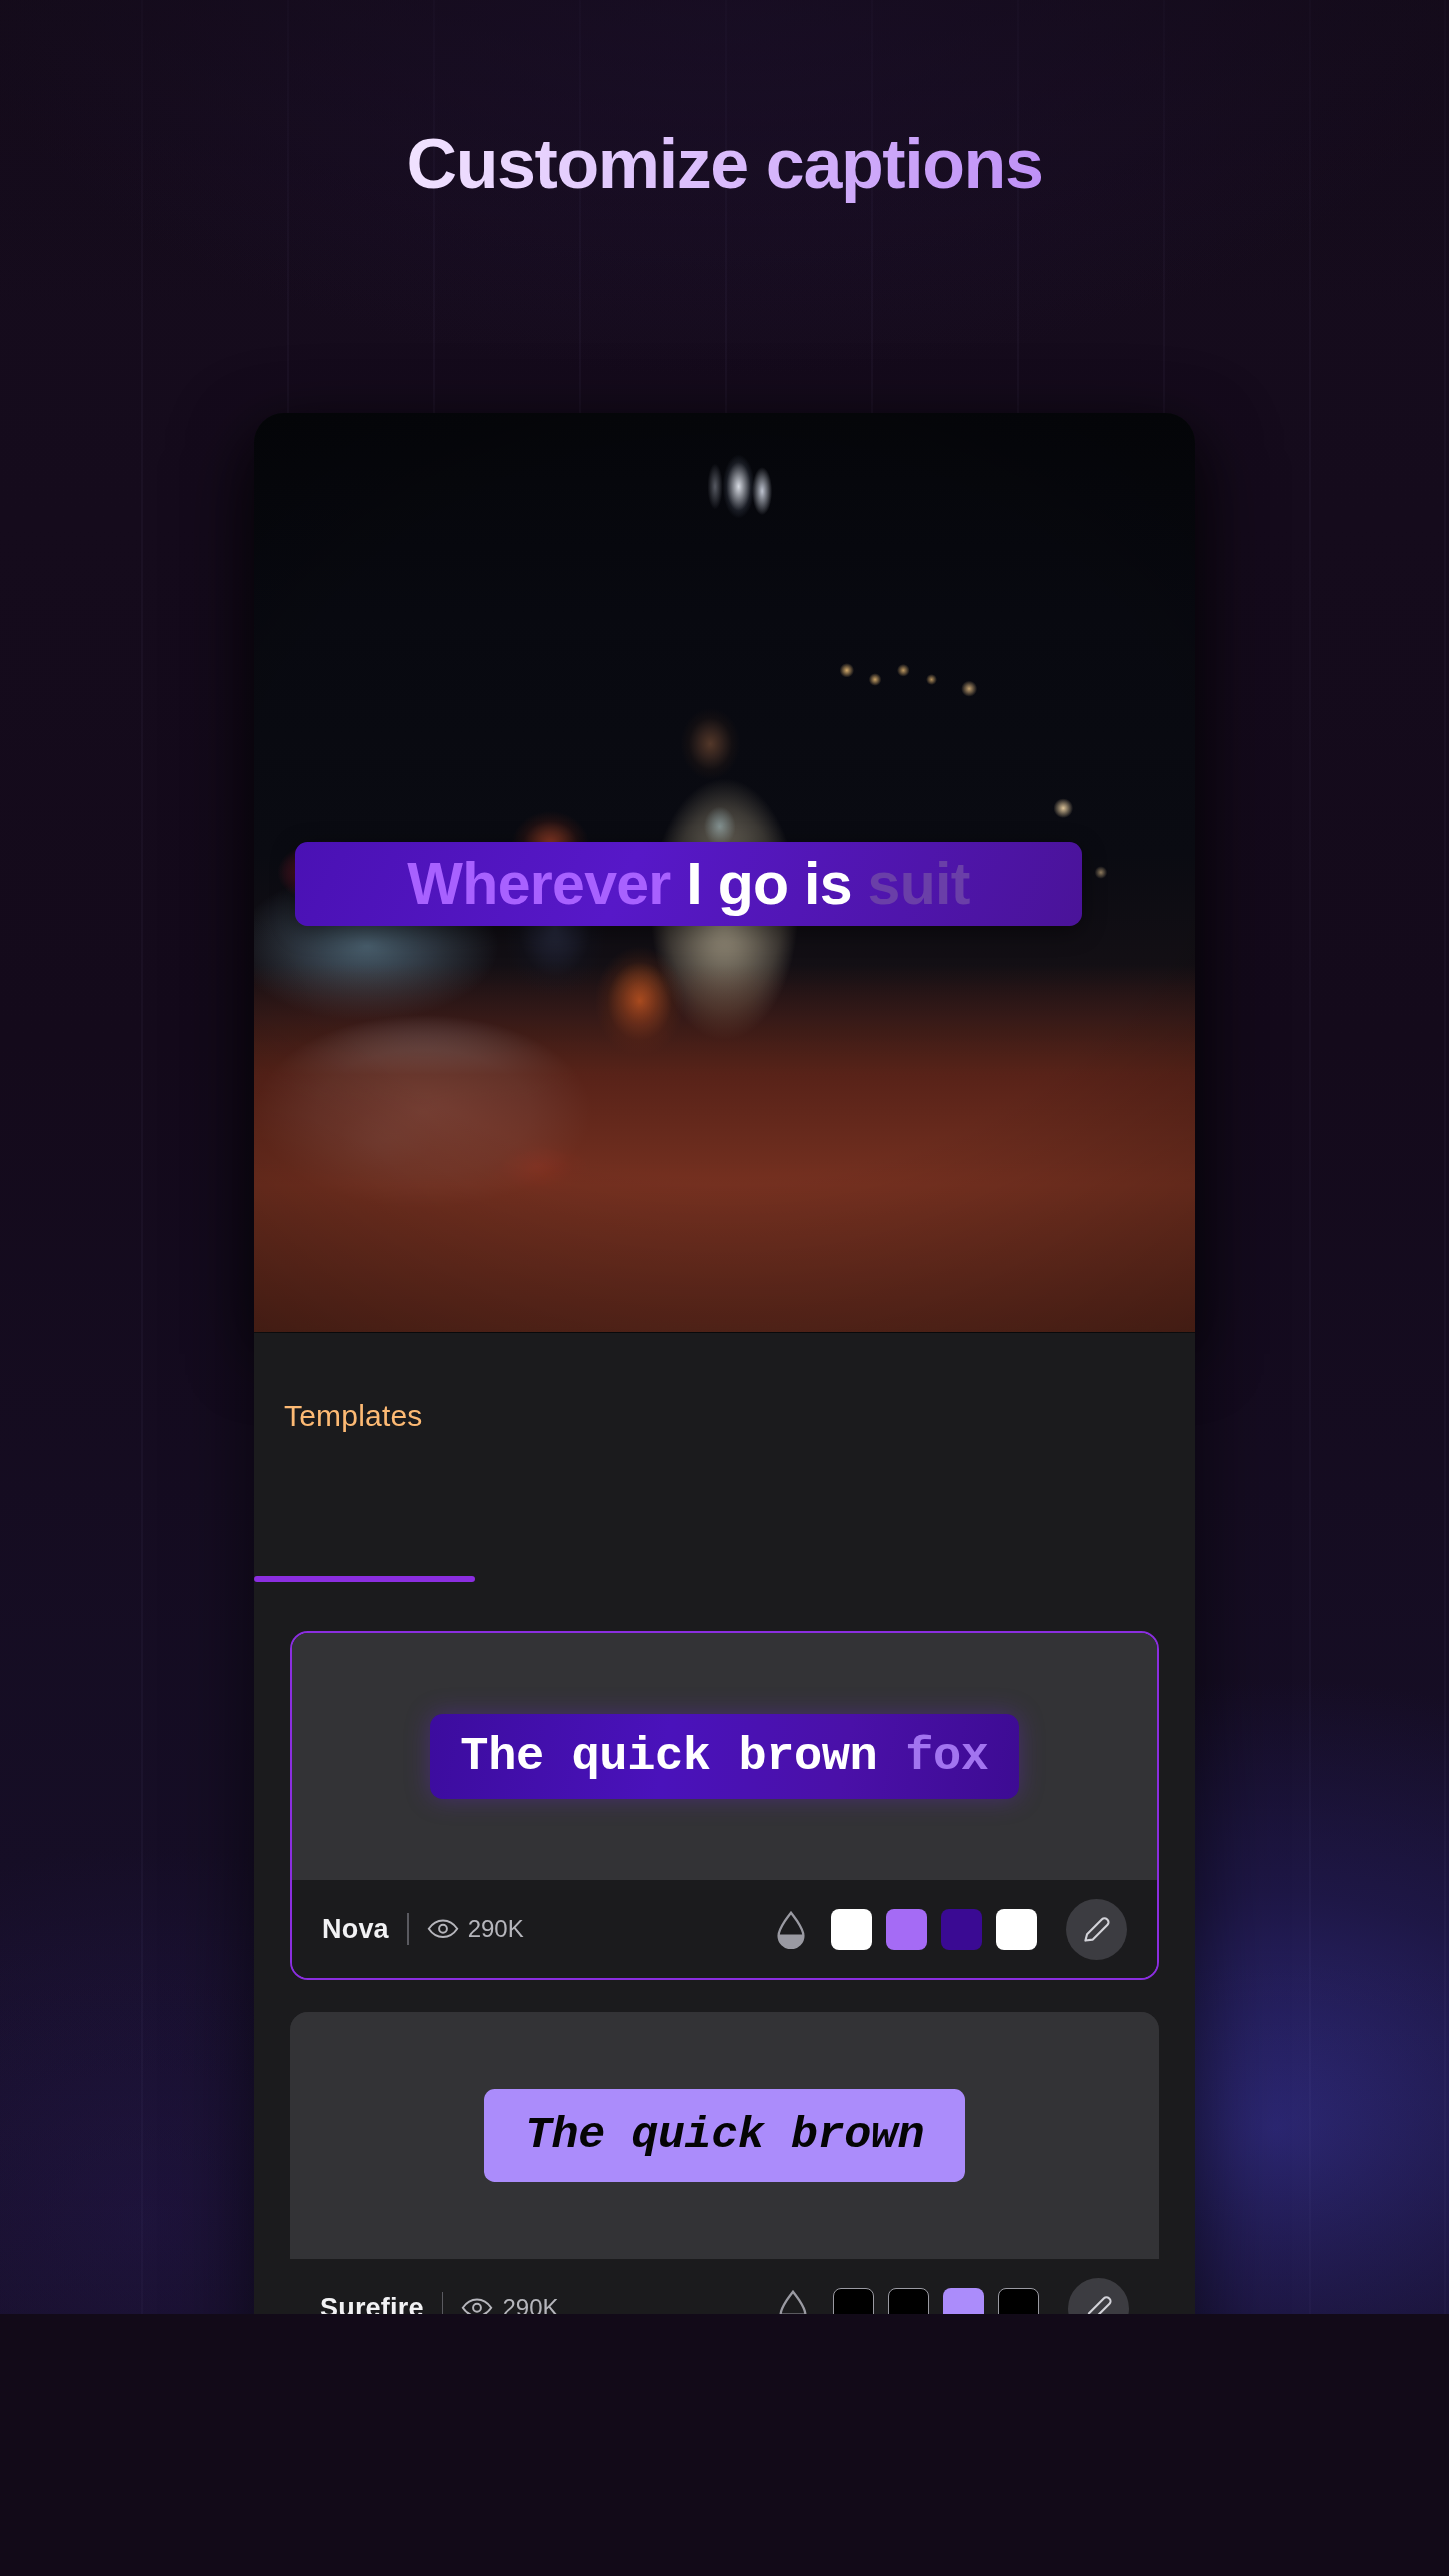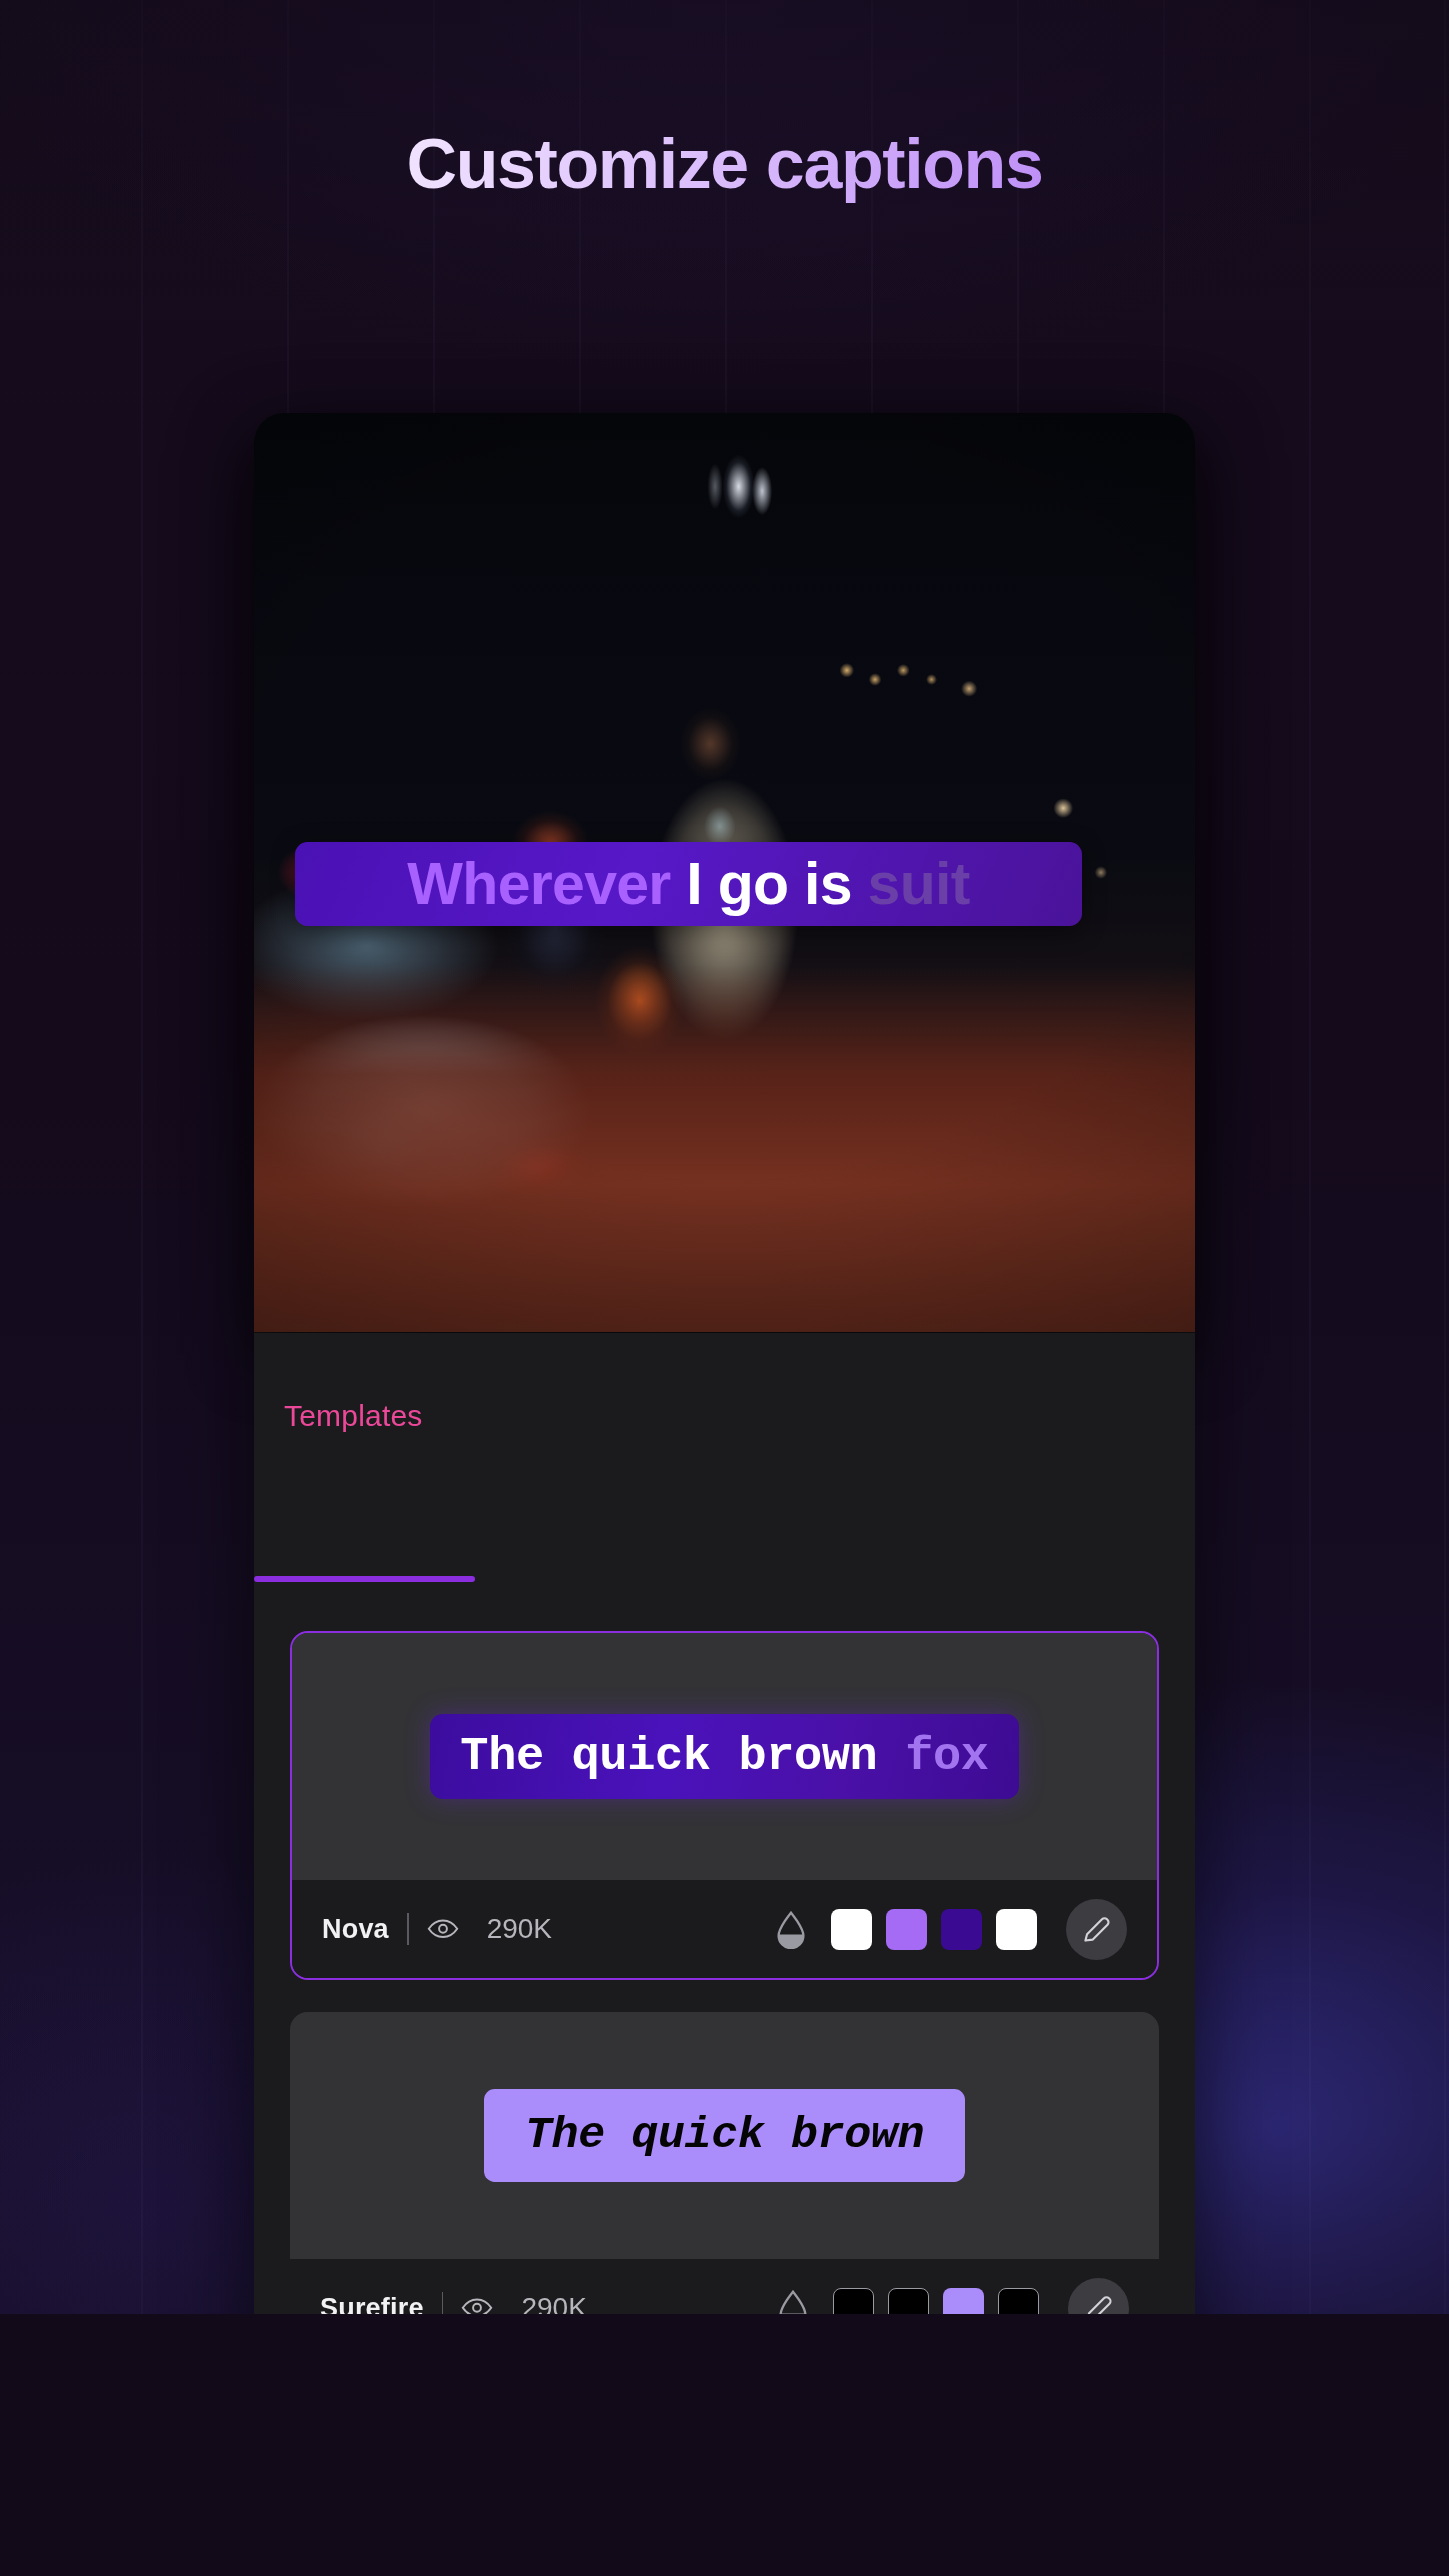--- a/index.html
+++ b/index.html
@@ -128,21 +128,21 @@
     position:absolute; left:254px; top:1333px;
     width:941px; height:130px;
     background:#1b1b1d;
     display:flex; align-items:flex-end;
     z-index:6;
   }
   .tab{
     position:relative;
     margin-left:30px;
     padding-bottom:30px;
-    color:#ec4899; font-size:30px; letter-spacing:0.2px;text-align:right;
+    color:#fdba74; font-size:30px; letter-spacing:0.2px;text-align:right;
   }
   .tab-underline{
     position:absolute; left:254px; top:1576px;
     width:221px; height:6.3px;
     background:#8b2ee0; border-radius:3.6px; z-index:7;
   }
   .tabbar-fill{
     position:absolute; left:254px; top:1462px;
     width:941px; height:121px;
     background:#1b1b1d; z-index:5;
@@ -177,21 +177,21 @@
   .card.selected .card-preview{ background:#333336; }
   .card-footer{
     height:98px;
     background:#1b1b1d;
     display:flex; align-items:center; justify-content:space-between;
     padding:12px 30px;
   }
   .meta{ display:flex; align-items:center; gap:18px; }
   .meta .name{ color:#f2f2f4; font-size:27px; font-weight:bold; letter-spacing:0.2px; }
   .meta .divider{ width:1.8px; height:32px; background:#5a5a60; }
-  .meta .views{ display:flex; align-items:center; gap:28px; color:#b6b6bc; font-size:28px; }
+  .meta .views{ display:flex; align-items:center; gap:9px; color:#b6b6bc; font-size:24px; }
   .eye{ width:32px; height:21.5px; display:block; }
 
   .controls{ display:flex; align-items:center; gap:14.3px; }
   .drop{ width:36px; height:39px; display:block; margin-right:7.2px; }
   .swatch{ width:41px; height:41px; border-radius:8px; }
   .swatch.bordered{ border:1.3px solid #9a9aa2; }
   .edit-btn{
     width:61px; height:61px; border-radius:50%;
     background:#3c3c41;
     display:flex; align-items:center; justify-content:center;

